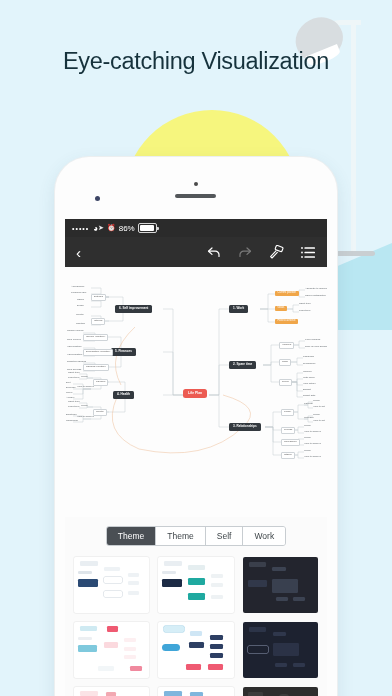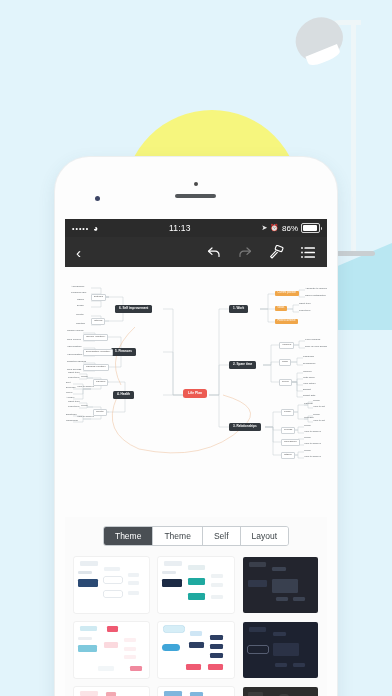--- a/index.html
+++ b/index.html
@@ -133,34 +133,34 @@
 <body>
 
 <div class="stage">
 
   <div class="ground"></div>
   <div class="lamp-pole"></div>
   <div class="lamp-arm"></div>
   <div class="lamp-base"></div>
   <div class="lamp-shade"></div>
 
+  <div class="headline">Eye-catching Visualization</div>
 
   <div class="sun"></div>
 
   <div class="phone"></div>
   <div class="cam"></div>
   <div class="sensor"></div>
   <div class="speaker"></div>
 
   <div class="screen">
 
     <div class="statusbar">
       <span class="dots">•••••</span>
       <span class="wifi">◕</span>
-      <span class="clock">11:13</span>
       <span class="sbr">
         <span class="sb-ico">➤</span>
         <span class="sb-ico">⏰</span>
         <span class="batt-txt">86%</span>
         <span class="batt"></span>
       </span>
     </div>
 
     <div class="toolbar">
       <span class="tb-back">‹</span>
@@ -369,21 +369,21 @@
       <div class="nd nd-t" style="left:239px;top:176px;">How to achieve</div>
       <div class="nd nd-t" style="left:239px;top:183px;">Goals</div>
       <div class="nd nd-t" style="left:239px;top:189px;">How to achieve</div>
     </div>
 
     <div class="tabsrow">
       <div class="tabs">
         <div class="tab sel">Theme</div>
         <div class="tab">Theme</div>
         <div class="tab">Self</div>
-        <div class="tab">Layout</div>
+        <div class="tab">Work</div>
       </div>
     </div>
 
     <div class="grid">
 
       <div class="thumb">
         <span class="tn" style="left:6px;top:4px;width:18px;height:5px;background:#e9eef2;"></span>
         <span class="tn" style="left:4px;top:14px;width:14px;height:3px;background:#dfe5ea;"></span>
         <span class="tn" style="left:4px;top:22px;width:20px;height:8px;background:#2b4a74;"></span>
         <span class="tn" style="left:30px;top:10px;width:16px;height:4px;background:#eef2f5;"></span>

